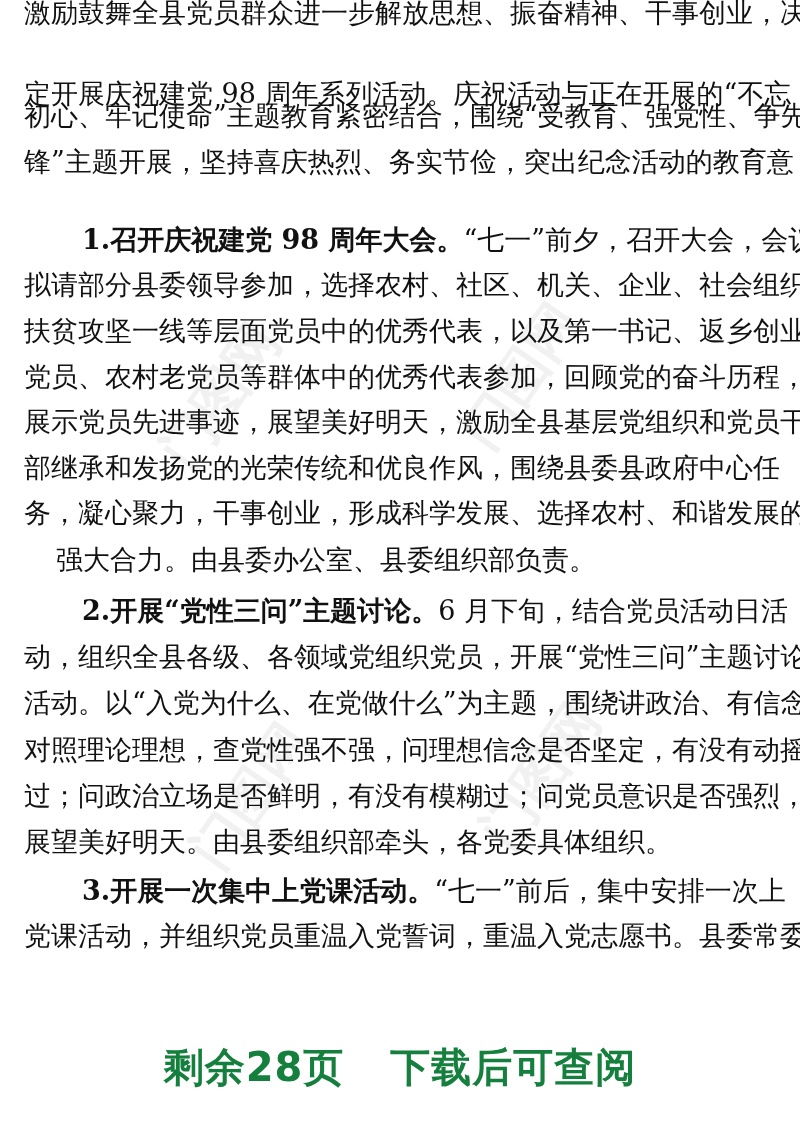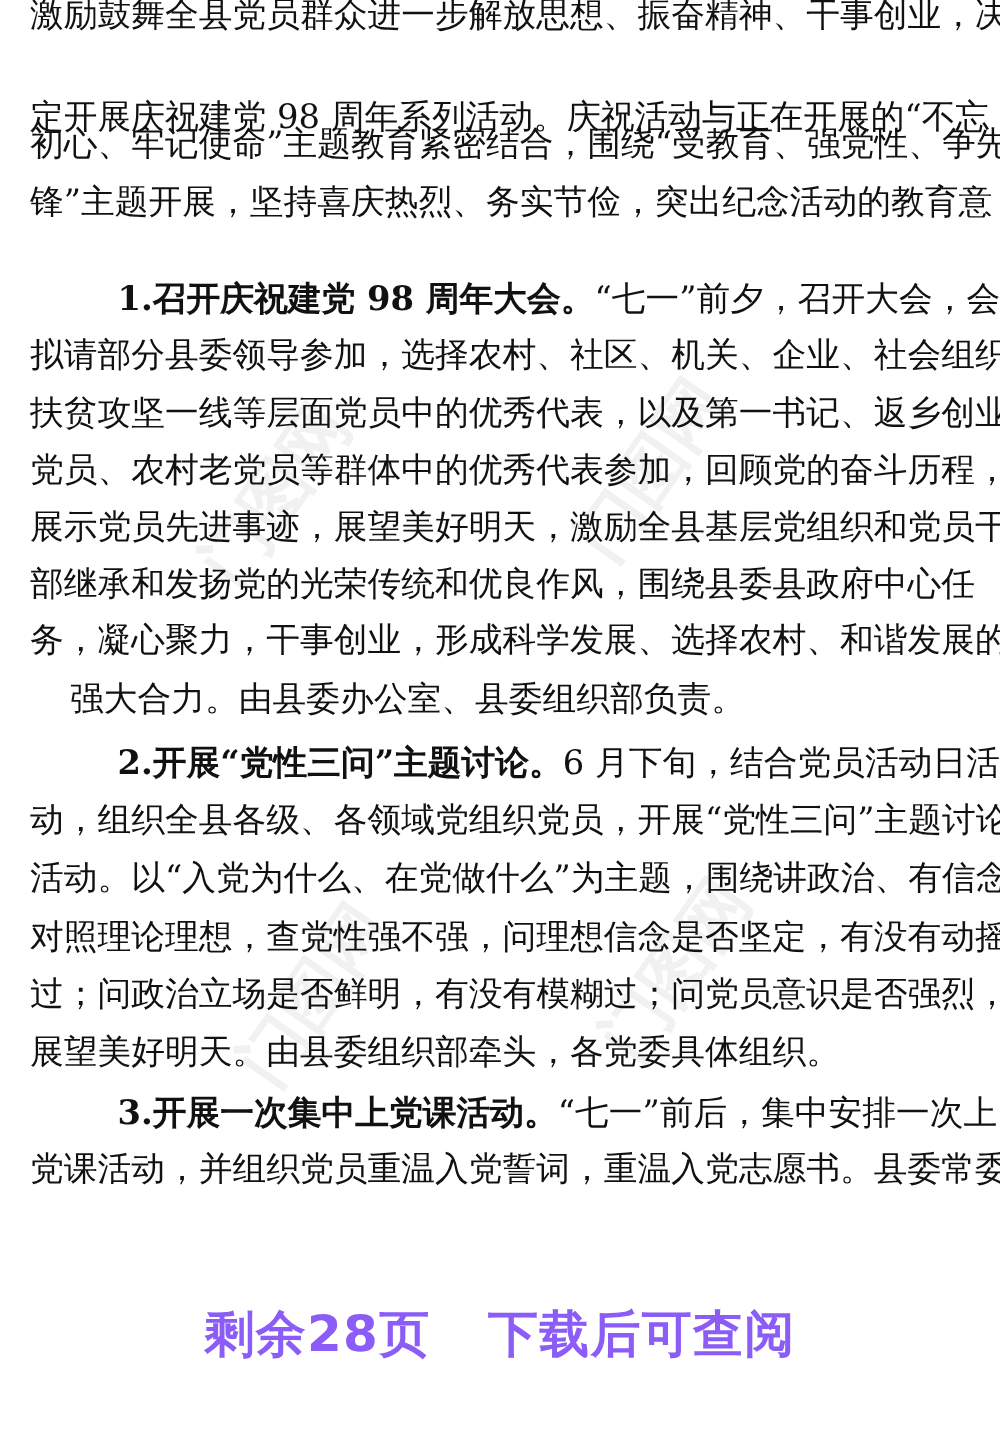--- a/index.html
+++ b/index.html
@@ -8,28 +8,28 @@
     font-family: "DejaVu Serif", "Liberation Serif", serif; color: #111;
   }
   .page { position: absolute; left: 0; top: 0; width: 800px; height: 1143px; }
   .line {
     position: absolute; left: 24px; width: 752px; height: 46px;
     font-size: 27px; line-height: 46px; white-space: nowrap;
     text-align: justify; text-align-last: justify; letter-spacing: 0px;
   }
   .line.last { text-align-last: left; }
   .line.indent { left: 82px; width: 694px; }
-  .b { font-weight: bold; margin-left: 12px; }
+  .b { font-weight: bold; }
   .watermark {
     position: absolute; color: rgba(120,120,120,0.10); font-size: 54px; font-weight: bold;
     transform: rotate(-55deg); font-family: "DejaVu Sans", sans-serif; pointer-events: none;
   }
   .footer {
     position: absolute; left: 0; top: 1040px; width: 800px; text-align: center;
-    font-family: "DejaVu Sans", sans-serif; font-weight: bold; font-size: 40px; color: #8b5cf6;
+    font-family: "DejaVu Sans", sans-serif; font-weight: bold; font-size: 40px; color: #15803d;
     letter-spacing: 1px;
   }
   .footer span + span { margin-left: 46px; }
 </style>
 </head>
 <body>
 
 <div class="page">
 
   <div class="watermark" style="left:140px; top:360px;">门图网</div>

